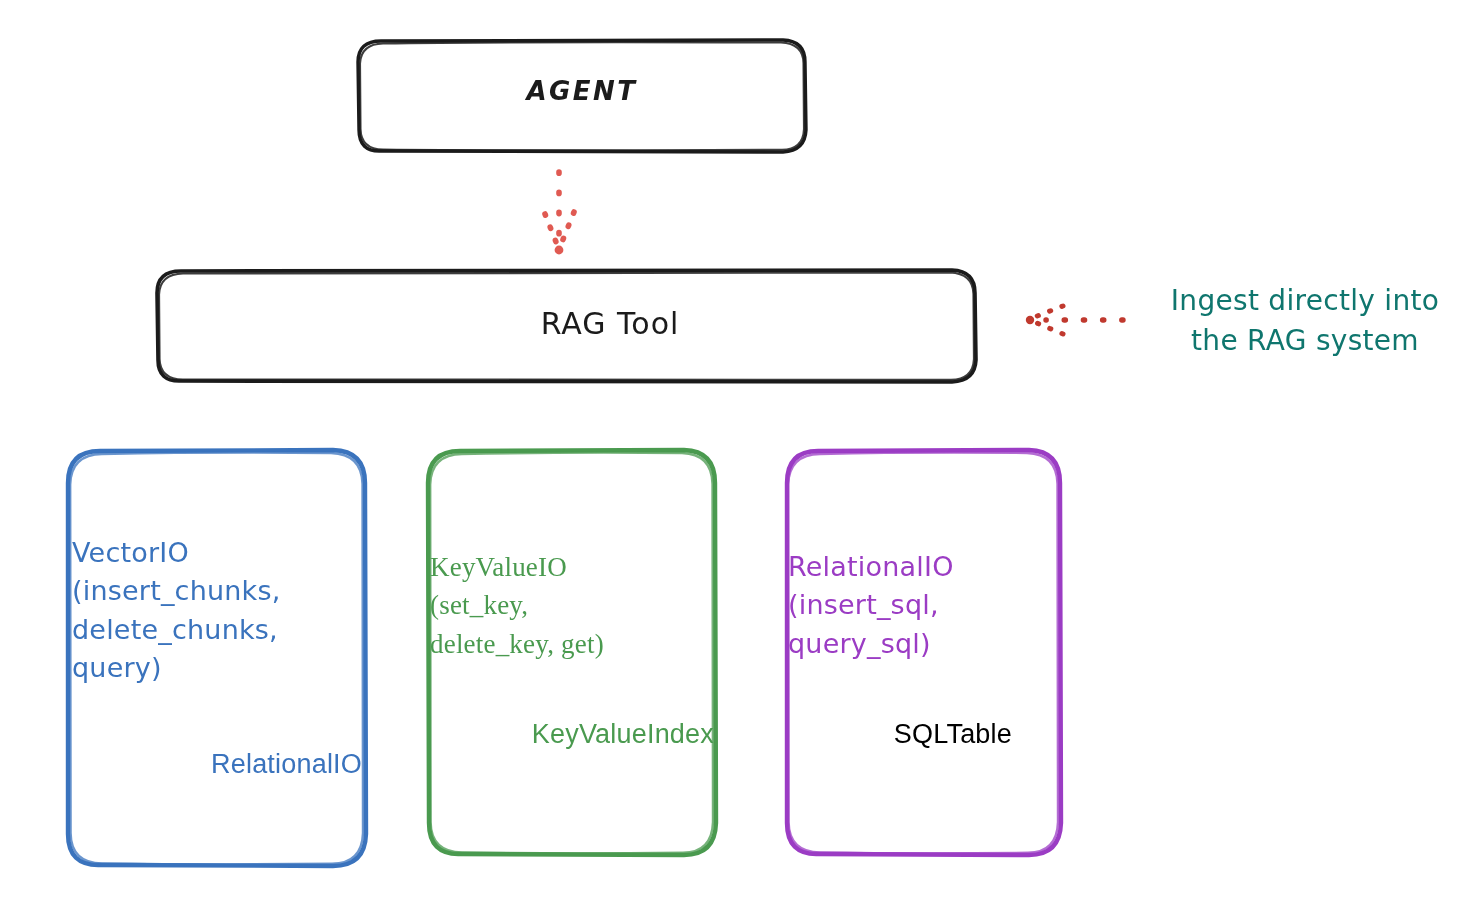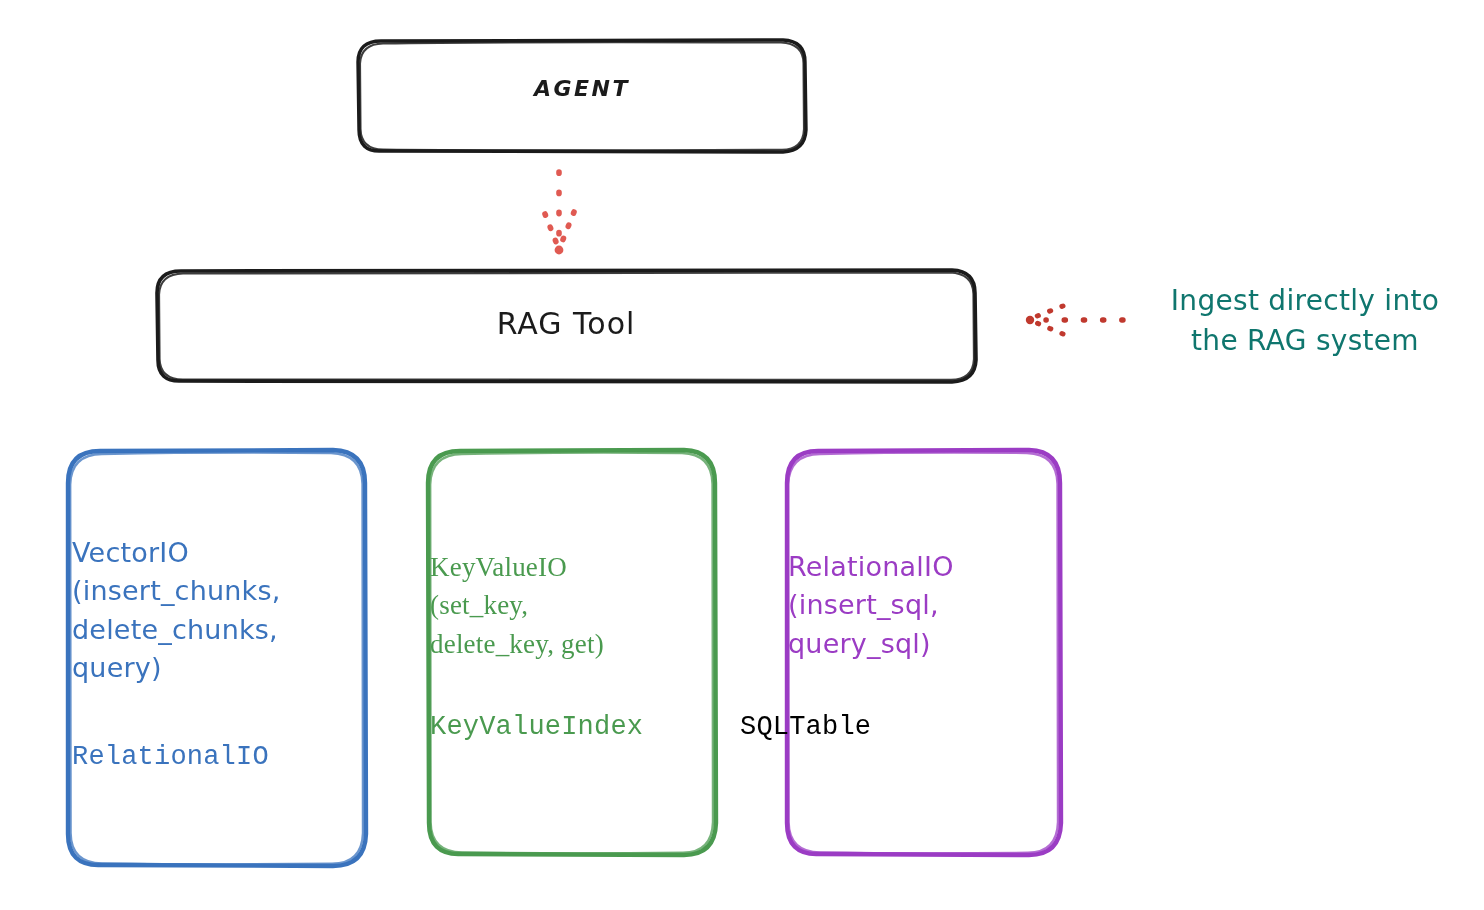--- a/index.html
+++ b/index.html
@@ -28,34 +28,35 @@
     font-family: "DejaVu Sans", sans-serif;
     font-weight: 400;
     letter-spacing: 0.4px;
     pointer-events: none;
   }
   
   #agent-label {
     left: 358px;
     top: 74px;
     width: 448px;
-    font-size: 22px;
+    font-size: 26px;
     font-style: italic;
     font-weight: 700;
     letter-spacing: 2.5px;
     color: #1b1b1b;
   }
   
   #ragtool-label {
     left: 157px;
     top: 304px;
     width: 818px;
     font-size: 30px;
     color: #1b1b1b;
     letter-spacing: 1px;
+    padding-left: 44px;
   }
   
   #annotation-label {
     left: 1140px;
     top: 281px;
     width: 330px;
     font-size: 28px;
     line-height: 1.42;
     text-align: center;
     color: #0f766e;
@@ -66,25 +67,26 @@
     position: absolute;
     white-space: pre-line;
     font-size: 27px;
     line-height: 1.42;
     letter-spacing: 0.2px;
     font-family: "DejaVu Sans", sans-serif;
     pointer-events: none;
   }
   .card-sub {
     position: absolute;
-    text-align: left;
+    text-align: right;
     font-size: 27px;
     letter-spacing: 0.2px;
-    font-family: Liberation Mono, monospace;
+    font-family: Liberation Sans, sans-serif;
     pointer-events: none;
+    margin-top: 7px;
   }
   #vector-label   { left: 72px;  top: 534px; width: 290px; color:#3a73bd; }
   #vector-sub     { left: 72px;  top: 742px; width: 290px; color:#3a73bd; }
   #kv-label       { left: 430px; top: 548px; width: 284px; color:#4a9a4f;font-family:Liberation Serif, serif; }
   #kv-sub         { left: 430px; top: 712px; width: 284px; color:#4a9a4f; }
   #rel-label      { left: 788px; top: 548px; width: 272px; color:#9b3cc4; }
   #rel-sub        { left: 740px; top: 712px; width: 272px; color:#000000; }
 </style>
 </head>
 <body>

